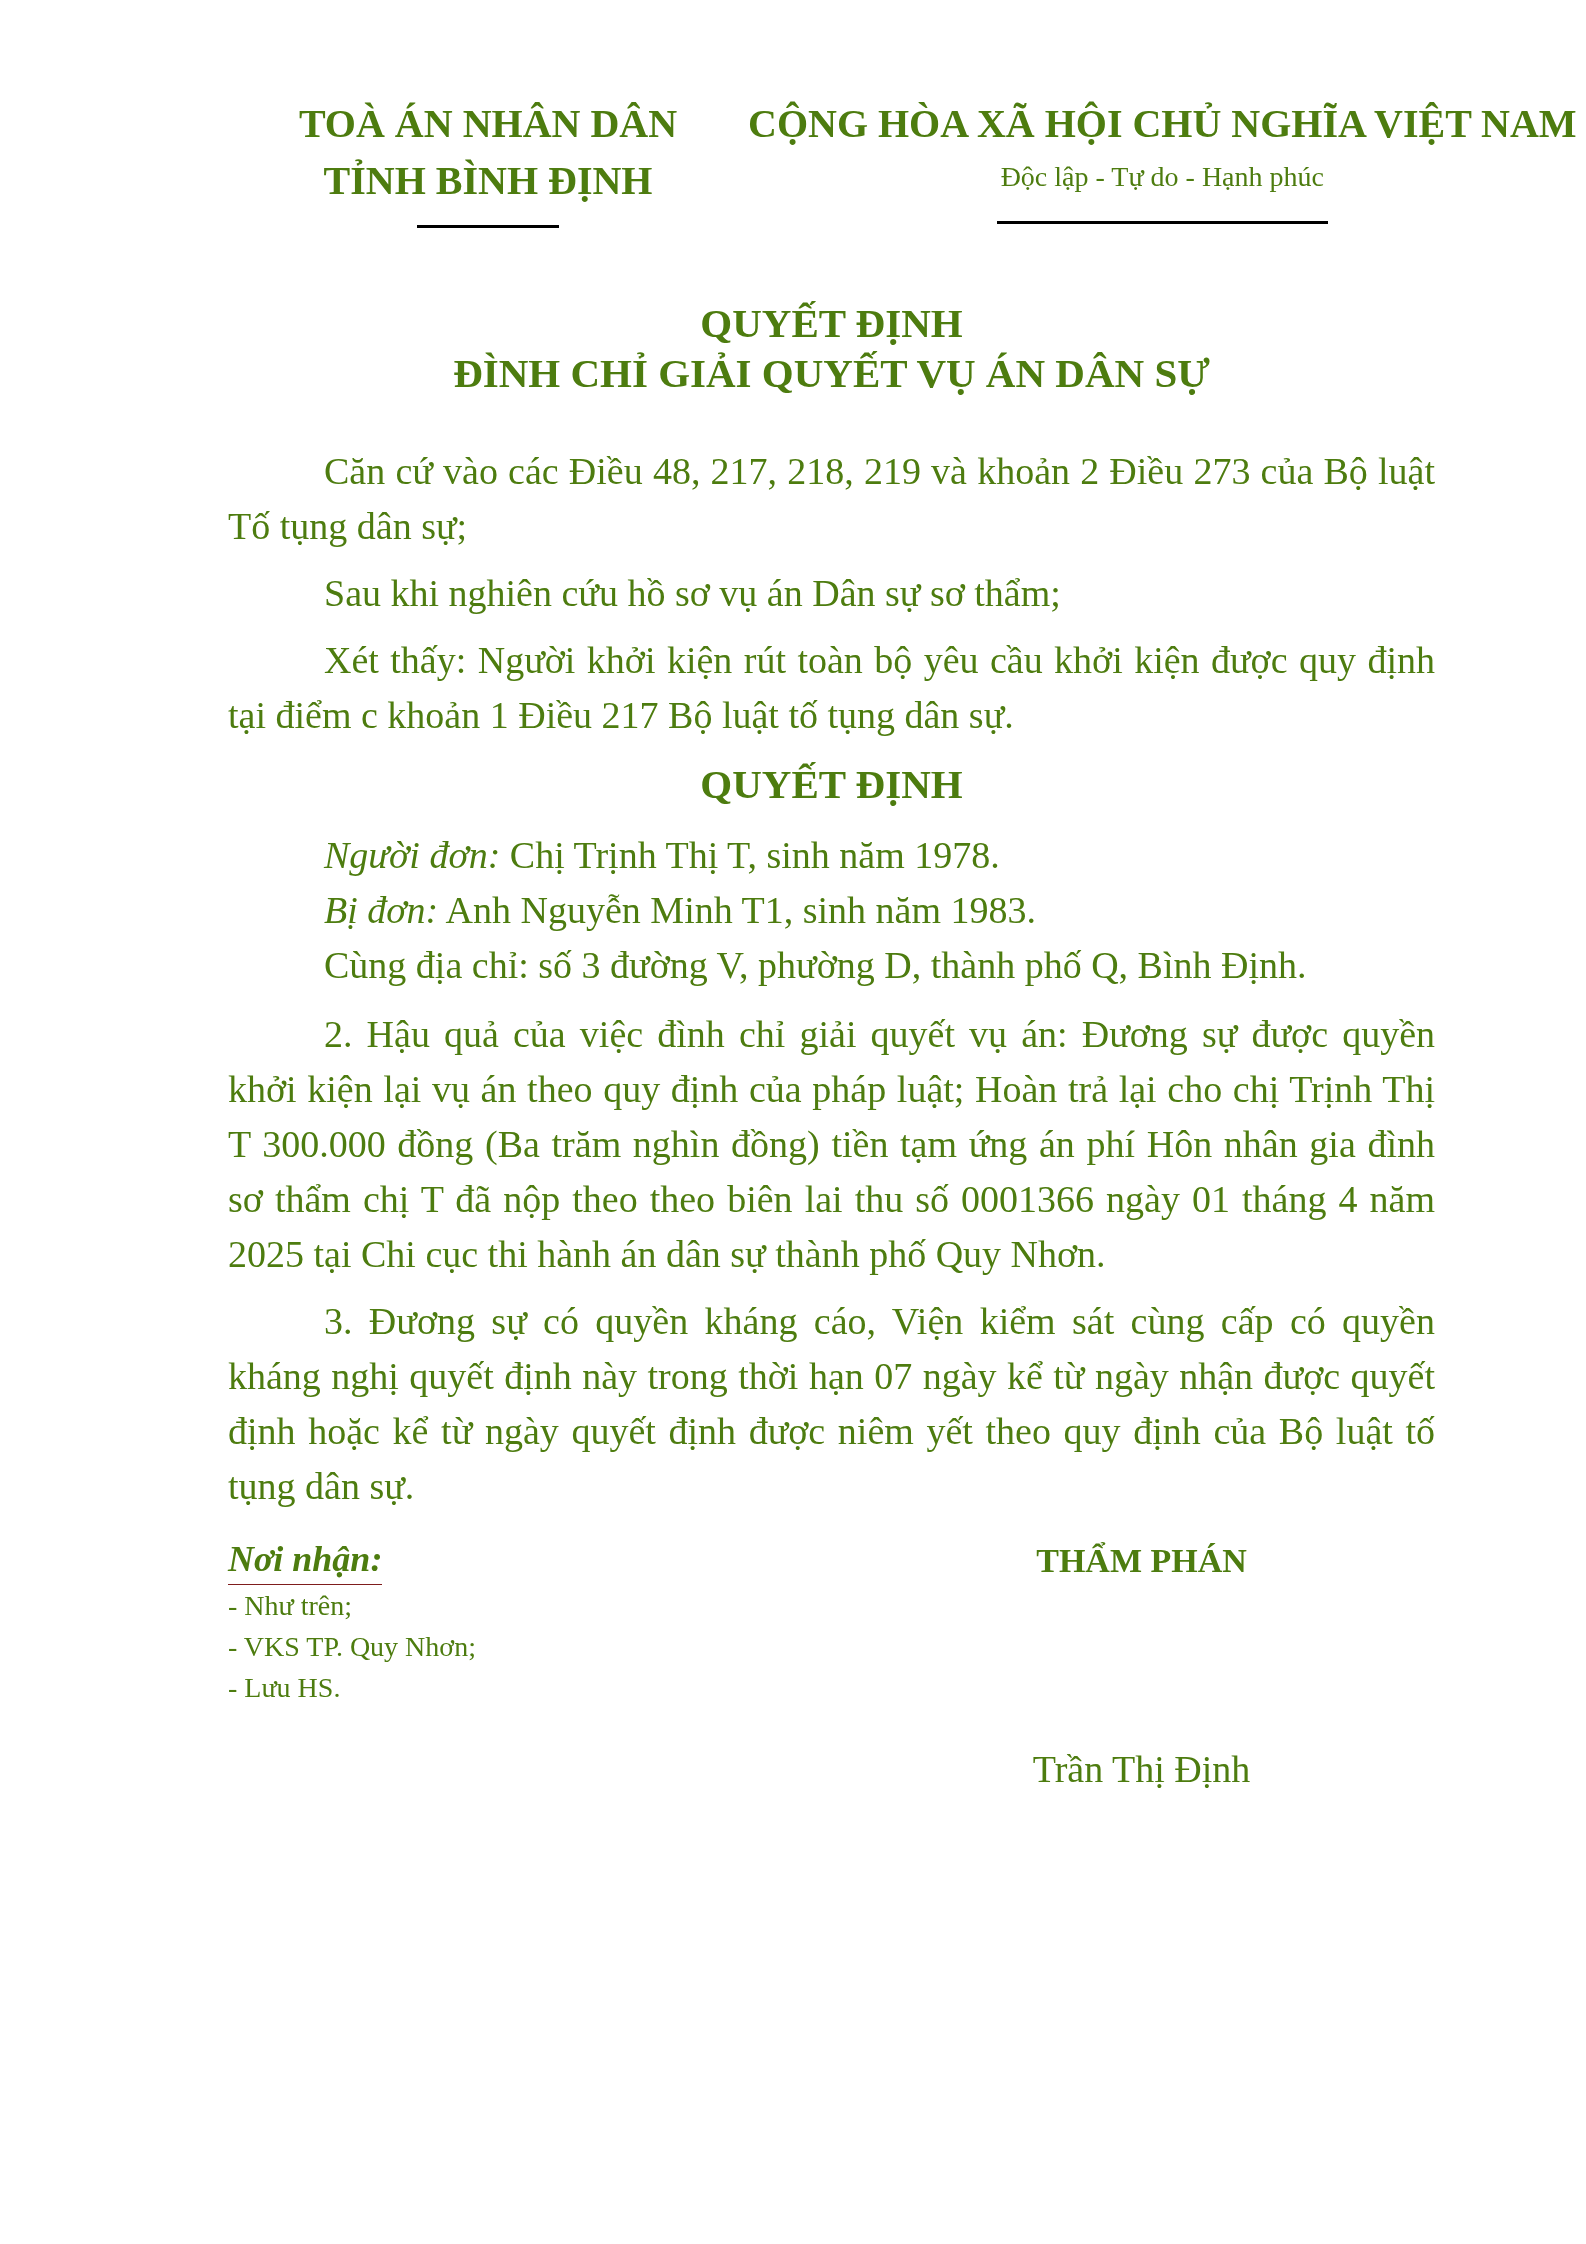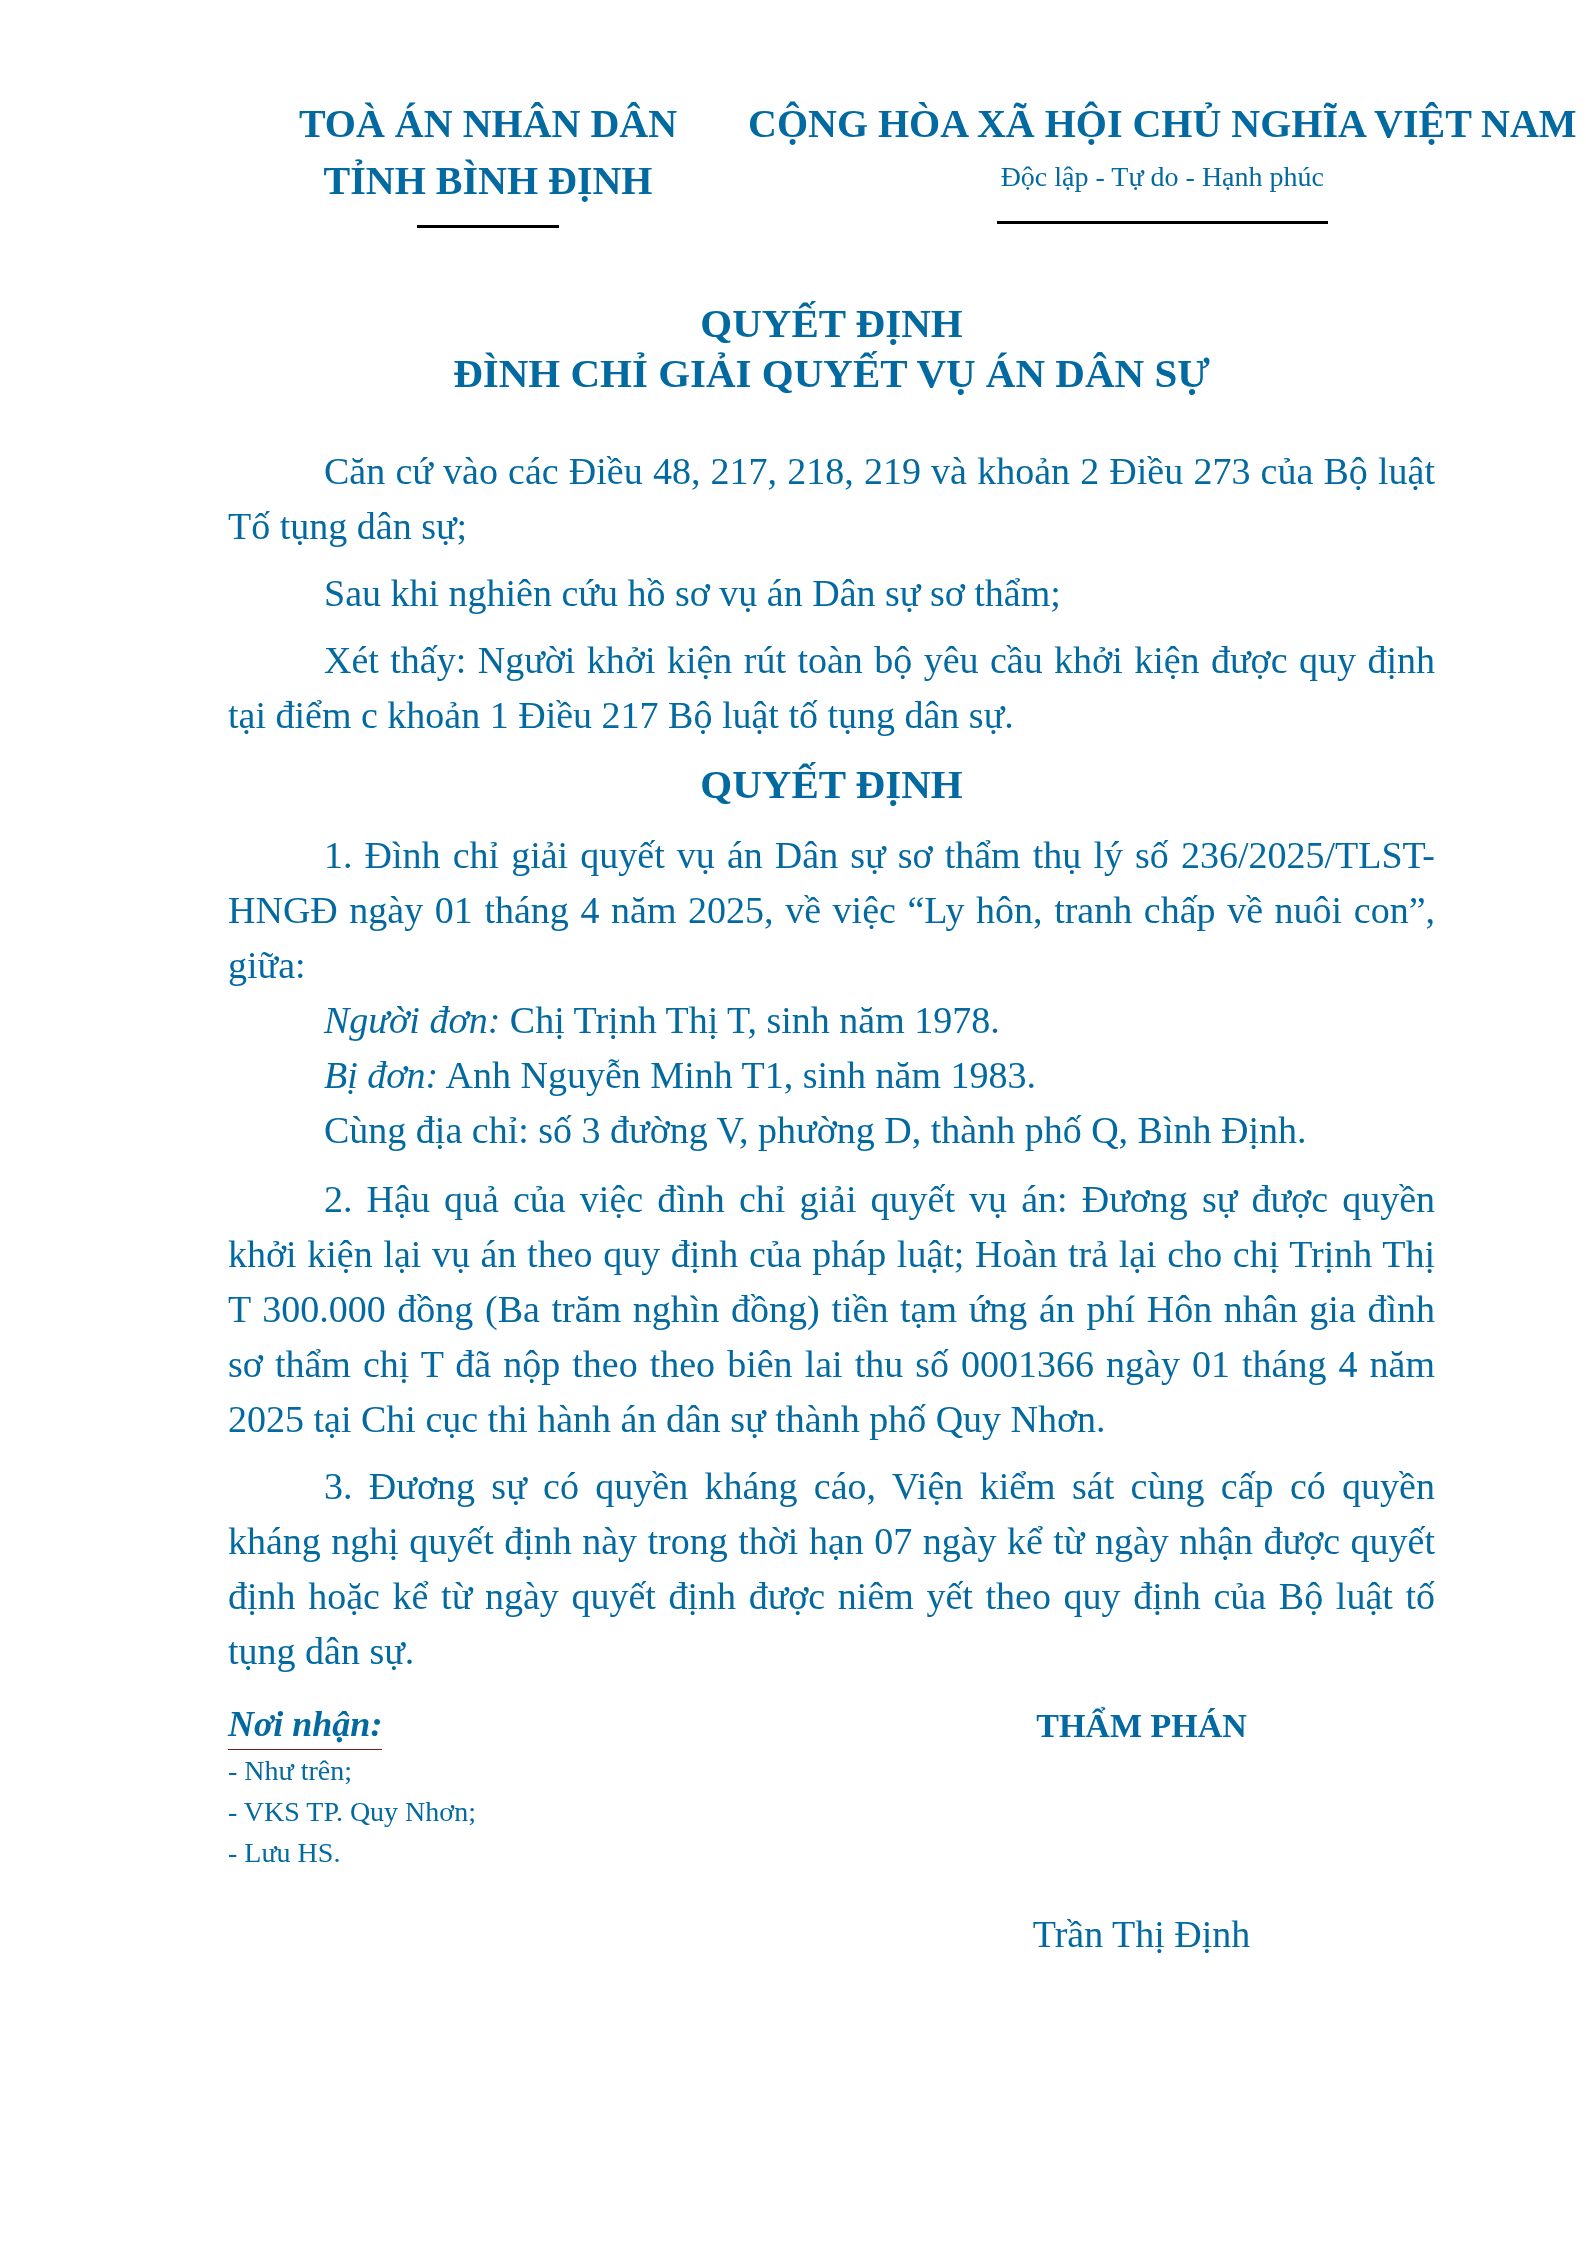--- a/index.html
+++ b/index.html
@@ -1,21 +1,21 @@
 <!DOCTYPE html>
 <html lang="vi"><head>
 <meta charset="utf-8">
 <style>
   * { box-sizing: border-box; }
   html, body { margin: 0; padding: 0; background: #ffffff; }
   .page {
     width: 1586px;
     height: 2244px;
     background: #ffffff;
-    color: #0369a1;
+    color: #4d7c0f;
     font-family: "Liberation Serif", "DejaVu Serif", serif;
     position: relative;
     padding-top: 95px;
     overflow: hidden;
   }
 
   
   .hdr { display: flex; margin: 0 86px 0 228px; }
   .hdr-left { width: 520px; text-align: center; flex: none; }
   .hdr-right { flex: 1; text-align: center; }
@@ -76,21 +76,20 @@
     <div>ĐÌNH CHỈ GIẢI QUYẾT VỤ ÁN DÂN SỰ</div>
   </div>
 
   <div class="bodytext">
     <p class="para">Căn cứ vào các Điều 48, 217, 218, 219 và khoản 2 Điều 273 của Bộ luật Tố tụng dân sự;</p>
     <p class="para">Sau khi nghiên cứu hồ sơ vụ án Dân sự sơ thẩm;</p>
     <p class="para">Xét thấy: Người khởi kiện rút toàn bộ yêu cầu khởi kiện được quy định tại điểm c khoản 1 Điều 217 Bộ luật tố tụng dân sự.</p>
 
     <p class="decision-heading">QUYẾT ĐỊNH</p>
 
-    <p class="para-tight">1. Đình chỉ giải quyết vụ án Dân sự sơ thẩm thụ lý số 236/2025/TLST-HNGĐ ngày 01 tháng 4 năm 2025, về việc “Ly hôn, tranh chấp về nuôi con”, giữa:</p>
 
     <p class="para-tight"><span class="ital">Người đơn:</span><span> Chị Trịnh Thị T, sinh năm 1978.</span></p>
     <p class="para-tight"><span class="ital">Bị đơn:</span><span> Anh Nguyễn Minh T1, sinh năm 1983.</span></p>
     <p class="para-tight">Cùng địa chỉ: số 3 đường V, phường D, thành phố Q, Bình Định.</p>
 
     <p class="para" style="margin-top:14px;">2. Hậu quả của việc đình chỉ giải quyết vụ án: Đương sự được quyền khởi kiện lại vụ án theo quy định của pháp luật; Hoàn trả lại cho chị Trịnh Thị T 300.000 đồng (Ba trăm nghìn đồng) tiền tạm ứng án phí Hôn nhân gia đình sơ thẩm chị T đã nộp theo theo biên lai thu số 0001366 ngày 01 tháng 4 năm 2025 tại Chi cục thi hành án dân sự thành phố Quy Nhơn.</p>
     <p class="para">3. Đương sự có quyền kháng cáo, Viện kiểm sát cùng cấp có quyền kháng nghị quyết định này trong thời hạn 07 ngày kể từ ngày nhận được quyết định hoặc kể từ ngày quyết định được niêm yết theo quy định của Bộ luật tố tụng dân sự.</p>
   </div>
 
   <div class="footer">

